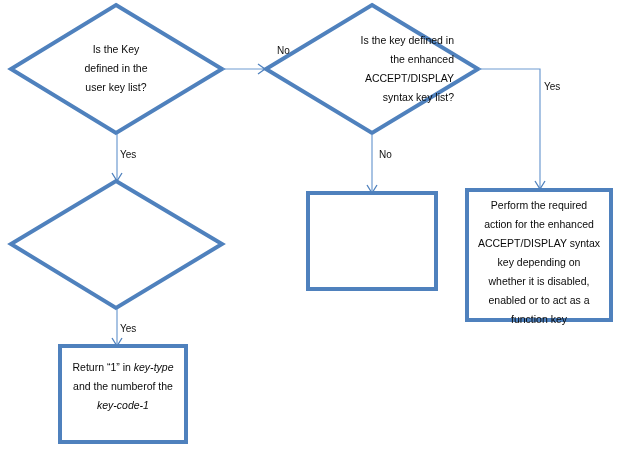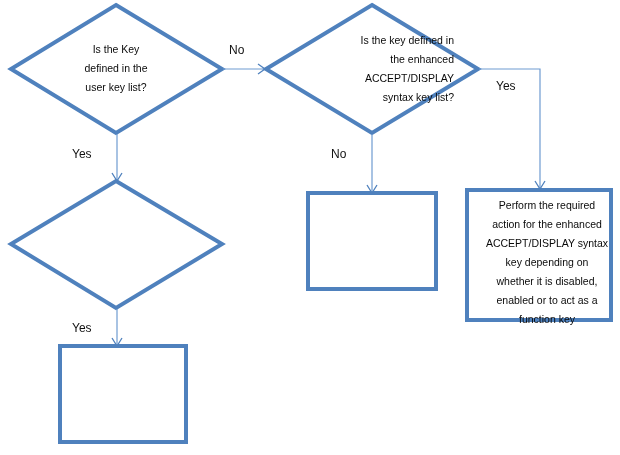--- a/index.html
+++ b/index.html
@@ -38,24 +38,25 @@
     font-family: "Liberation Sans", sans-serif;
     font-size: 10.5px;
     line-height: 19px;
     color: #0a0a0a;
     white-space: pre-line;
     pointer-events: none;
   }
   .edge-label {
     position: absolute;
     font-family: "Liberation Sans", sans-serif;
-    font-size: 12px;
+    font-size: 10px;
     line-height: 13px;
     color: #111111;
     white-space: nowrap;
+    margin-left: 48px;
   }
   .ital { font-style: italic; }
 </style>
 </head>
 <body>
 
 <div id="flowchart-canvas">
 
   <svg id="flowchart-svg" viewBox="0 0 620 455" xmlns="http://www.w3.org/2000/svg">
 
@@ -102,28 +103,29 @@
 defined in the
 user key list?</div>
 
   <div class="node-text" style="left:290px; top:31px; width:164px; line-height:19px;text-align:right;">Is the key defined in
 the enhanced
 ACCEPT/DISPLAY
 syntax key list?</div>
 
 
 
-  <div class="node-text" style="left:471px; top:196px; width:136px;margin-left:8px;">Perform the required
+  <div class="node-text" style="left:471px; top:196px; width:136px;">Perform the required
 action for the enhanced
 ACCEPT/DISPLAY syntax
 key depending on
 whether it is disabled,
 enabled or to act as a
 function key</div>
 
+  <div class="node-text" style="left:64px; top:358px; width:118px;"><span>Return “1” in </span><span class="ital">key-</span><span class="ital">type</span><span> and the number</span><span>of the </span><span class="ital">key-code-1</span></div>
 
   <div class="edge-label" style="left:229px; top:44px;">No</div>
 
   <div class="edge-label" style="left:72px; top:148px;">Yes</div>
 
   <div class="edge-label" style="left:496px; top:80px;">Yes</div>
 
   <div class="edge-label" style="left:331px; top:148px;">No</div>
 
   <div class="edge-label" style="left:72px; top:322px;">Yes</div>

